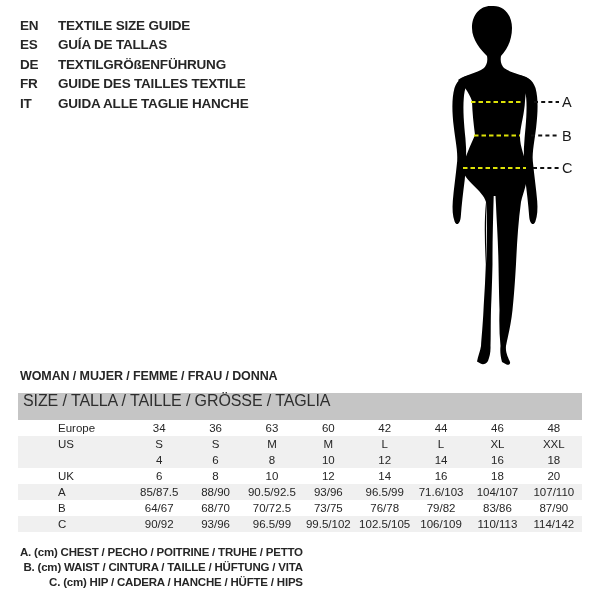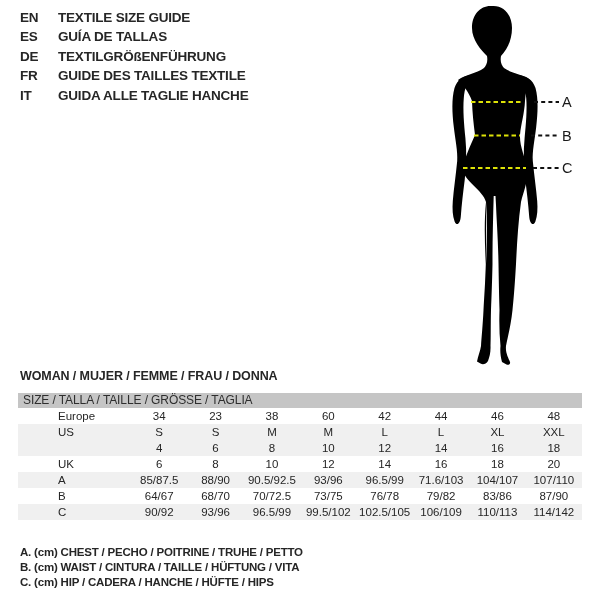--- a/index.html
+++ b/index.html
@@ -2,41 +2,41 @@
 <html><head>
 <meta charset="utf-8">
 <style>
   html,body{margin:0;padding:0;}
   body{
     width:600px;height:600px;position:relative;background:#ffffff;
     font-family:"Liberation Sans","DejaVu Sans",sans-serif;
     color:#262626;overflow:hidden;
   }
   
-  .lang-block{position:absolute;left:20px;top:8px;}
+  .lang-block{position:absolute;left:20px;top:16px;}
   .lang-row{display:flex;height:19.4px;line-height:19.4px;
     font-size:13.5px;font-weight:700;letter-spacing:-0.2px;}
   .lang-code{width:38px;flex:0 0 38px;}
   .lang-title{white-space:nowrap;}
   
   .figure-wrap{position:absolute;left:410px;top:0;width:190px;height:380px;}
   .abc-label{position:absolute;width:18px;font-size:14.5px;font-weight:500;
     color:#1a1a1a;line-height:16px;}
   
   .section-title{position:absolute;left:20px;top:369px;font-size:12.5px;
     font-weight:700;letter-spacing:-0.1px;white-space:nowrap;}
   
   .size-table{position:absolute;left:18px;top:393px;width:564px;font-size:11.5px;}
-  .thead{height:15px;line-height:15px;font-size:12px;padding-left:5px;
+  .thead{height:27px;line-height:15px;font-size:16px;padding-left:5px;
     color:#2e2e2e;letter-spacing:-0.1px;}
   .trow{display:flex;height:16px;line-height:16px;}
   .tlabel{flex:0 0 73px;padding-left:5px;text-align:left;margin-left:35px;}
   .tcell{flex:1 1 0;text-align:center;}
   
-  .legend-block{position:absolute;left:20px;top:545px;}
+  .legend-block{position:absolute;left:20px;top:545px;text-align:right;}
   .legend-line{height:15.2px;line-height:15.2px;font-size:11.5px;
     font-weight:700;letter-spacing:-0.2px;white-space:nowrap;}
 </style>
 </head>
 <body>
 
 <div class="lang-block">
     <div class="lang-row">
       <span class="lang-code">EN</span>
       <span class="lang-title">TEXTILE SIZE GUIDE</span>
@@ -167,22 +167,22 @@
 <span class="abc-label" style="left:562px;top:160px;">C</span>
 
 <div class="section-title">WOMAN / MUJER / FEMME / FRAU / DONNA</div>
 
 <div class="size-table">
   <div class="thead" style="background: rgb(197, 197, 197);">SIZE / TALLA / TAILLE / GRÖSSE / TAGLIA</div>
   <div>
       <div class="trow">
         <div class="tlabel">Europe</div>
         <div class="tcell">34</div>
-        <div class="tcell">23</div>
-        <div class="tcell">38</div>
+        <div class="tcell">36</div>
+        <div class="tcell">63</div>
         <div class="tcell">60</div>
         <div class="tcell">42</div>
         <div class="tcell">44</div>
         <div class="tcell">46</div>
         <div class="tcell">48</div>
       </div>
       <div class="trow" style="background: rgb(240, 240, 240);">
         <div class="tlabel">US</div>
         <div class="tcell">S</div>
         <div class="tcell">S</div>

